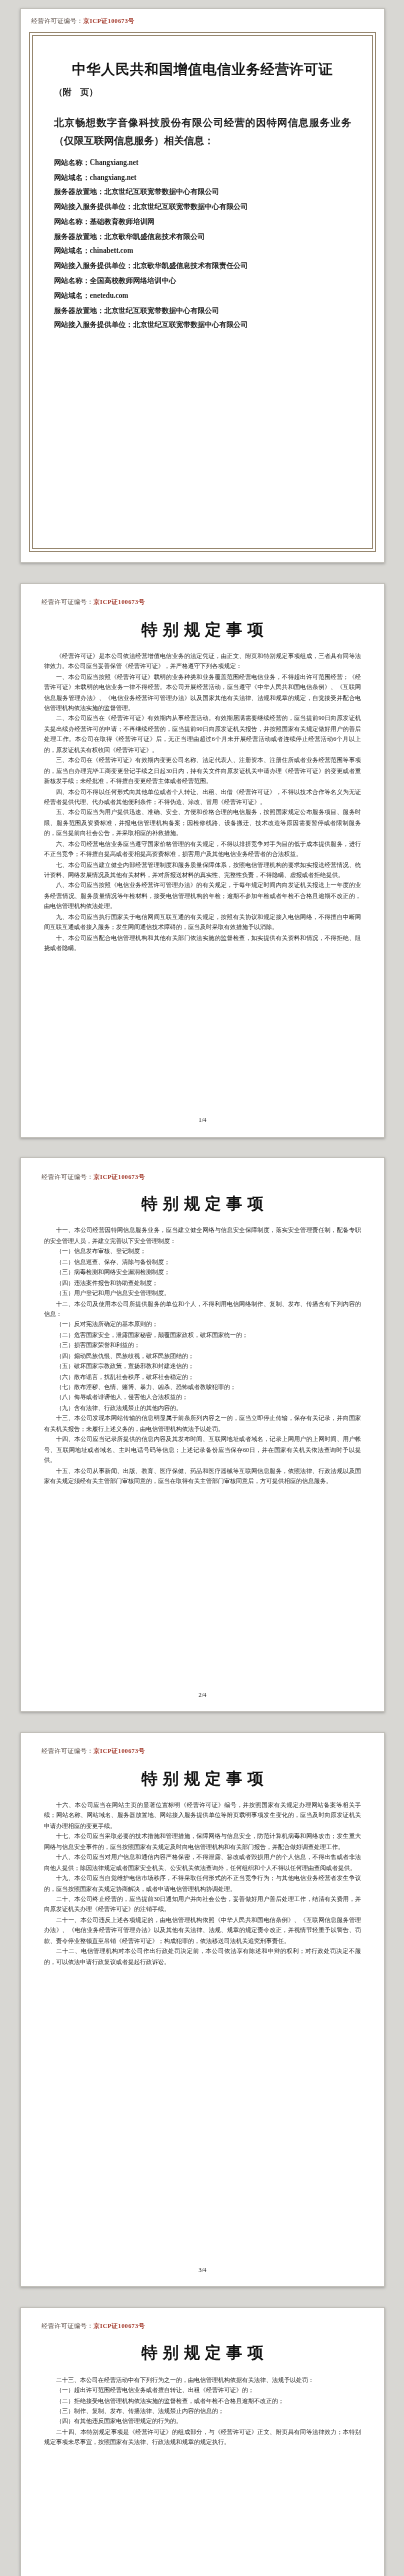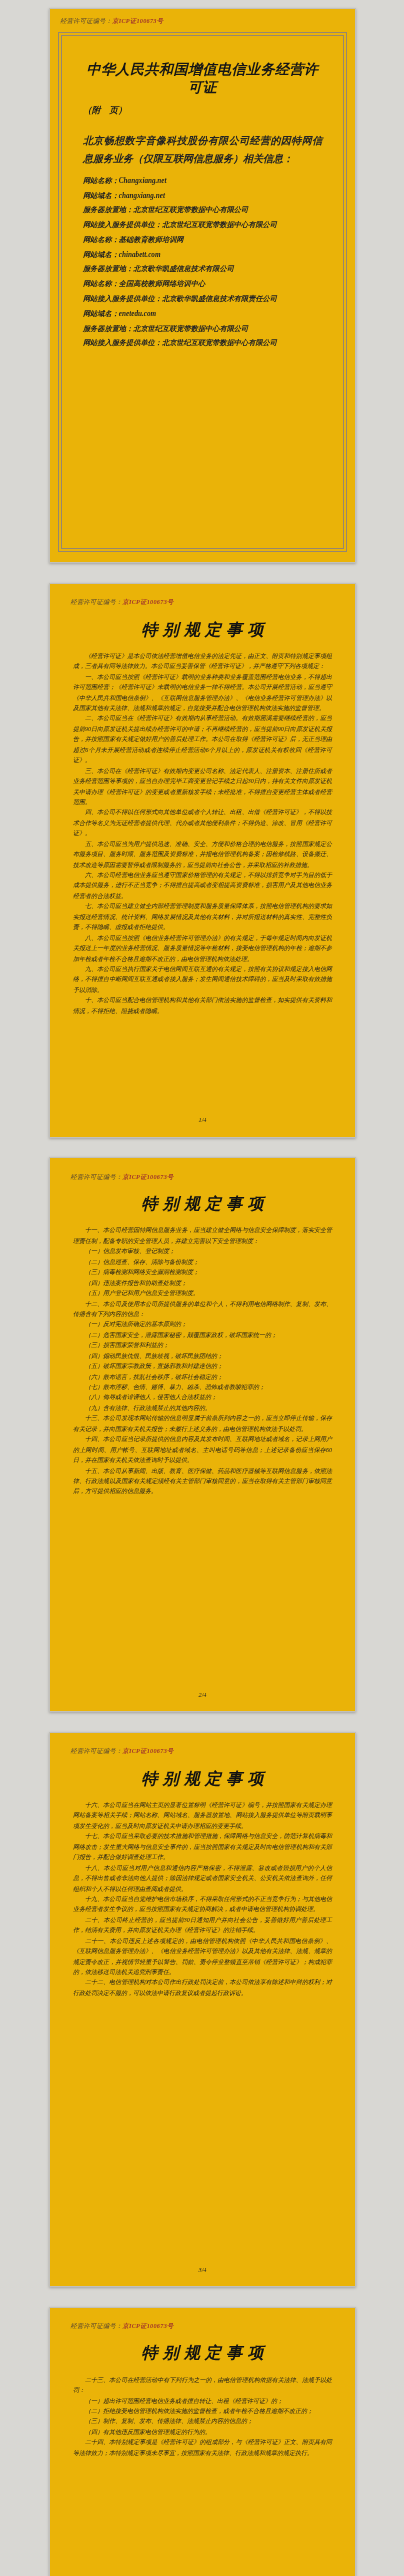--- a/index.html
+++ b/index.html
@@ -9,28 +9,27 @@
     font-family: "Liberation Serif", "DejaVu Serif", serif;
   }
   body {
     width: 405px;
     min-height: 2873px;
     box-sizing: border-box;
     padding-top: 8.2px;
   }
   .sheet {
     position: relative;
-    width: 307px;
+    width: 365px;
     height: 555px;
     margin: 0 auto 19.6px auto;
-    background: #eab308;
+    background: #ffffff;
     border: 0.5px solid #c2c0ba;
     box-shadow: 0 1px 2.6px rgba(0,0,0,0.25);
     box-sizing: border-box;
-    font-style: italic;
   }
   .hdr {
     font-size: 6.2px;
     color: #4a3c35;
     letter-spacing: 0.3px;
     white-space: nowrap;
   }
   .hdr .num {
     color: #a3392b;
     font-weight: bold;
@@ -141,27 +140,27 @@
             <div class="cert-row"><span>网站名称：</span><span>Changxiang.net</span></div>
 
             <div class="cert-row"><span>网站域名：</span><span>changxiang.net</span></div>
 
             <div class="cert-row"><span>服务器放置地：</span><span>北京世纪互联宽带数据中心有限公司</span></div>
 
             <div class="cert-row"><span>网站接入服务提供单位：</span><span>北京世纪互联宽带数据中心有限公司</span></div>
 
             <div class="cert-row"><span>网站名称：</span><span>基础教育教师培训网</span></div>
 
+            <div class="cert-row"><span>服务器放置地：</span><span>北京歌华凯盛信息技术有限公司</span></div>
+
             <div class="cert-row"><span>网站域名：</span><span>chinabett.com</span></div>
 
-            <div class="cert-row"><span>服务器放置地：</span><span>北京歌华凯盛信息技术有限公司</span></div>
+            <div class="cert-row"><span>网站接入服务提供单位：</span><span>北京歌华凯盛信息技术有限责任公司</span></div>
 
             <div class="cert-row"><span>网站名称：</span><span>全国高校教师网络培训中心</span></div>
-
-            <div class="cert-row"><span>网站接入服务提供单位：</span><span>北京歌华凯盛信息技术有限责任公司</span></div>
 
             <div class="cert-row"><span>网站域名：</span><span>enetedu.com</span></div>
 
             <div class="cert-row"><span>服务器放置地：</span><span>北京世纪互联宽带数据中心有限公司</span></div>
 
             <div class="cert-row"><span>网站接入服务提供单位：</span><span>北京世纪互联宽带数据中心有限公司</span></div>
           </div>
       </div>
     </div>
   </section>

